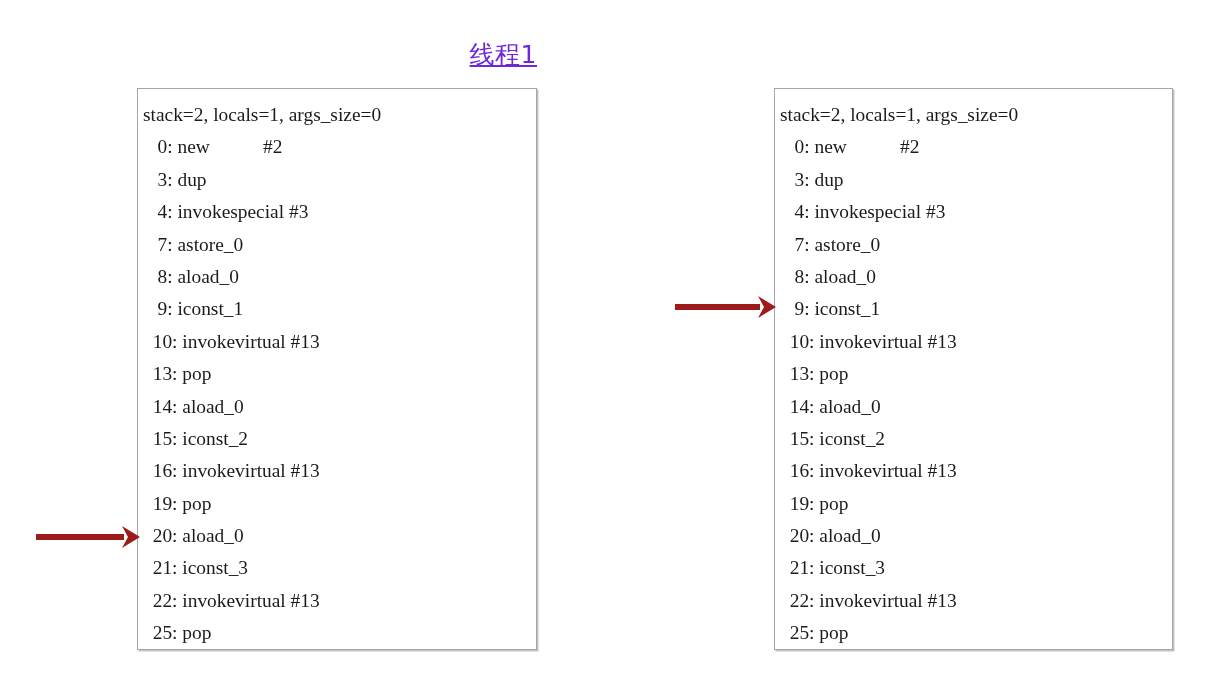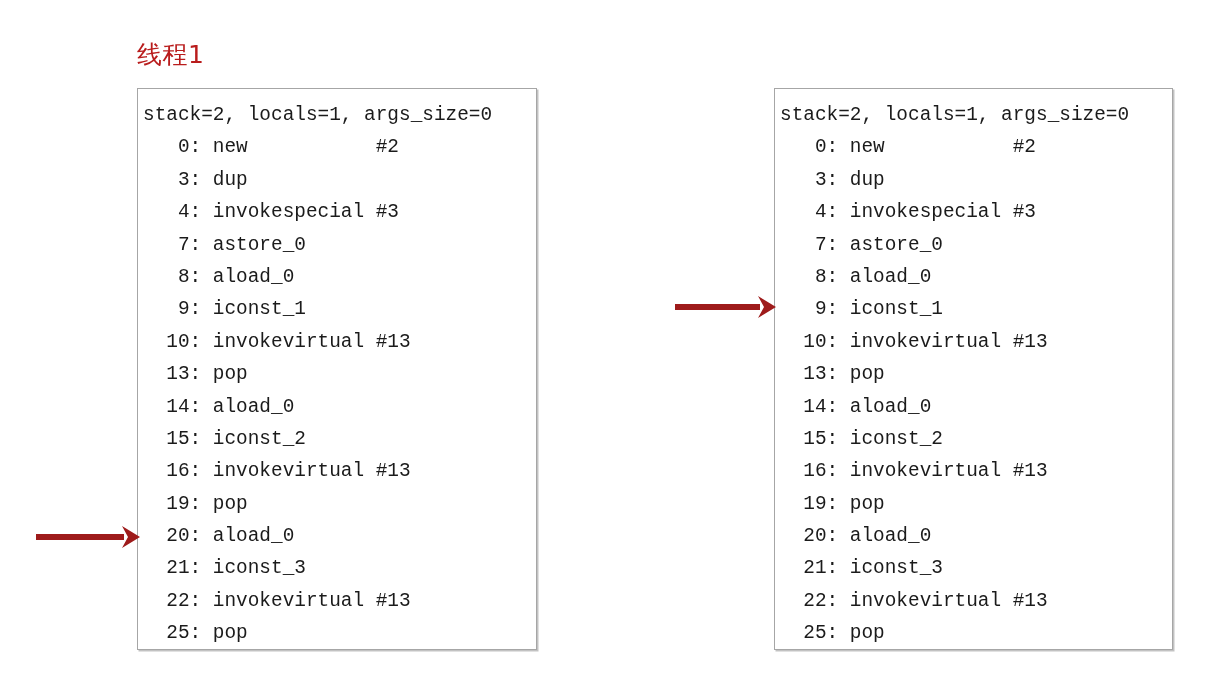--- a/index.html
+++ b/index.html
@@ -19,24 +19,25 @@
     position: relative;
     width: 1216px;
     height: 678px;
   }
 
   
   .panel-title {
     position: absolute;
     font-family: "DejaVu Sans", sans-serif;
     font-size: 25px;
-    color: #b91c1c;
+    color: #6d28d9;
     letter-spacing: 0.5px;
     white-space: nowrap;
-    text-align: left;
+    text-align: right;
+    text-decoration: underline;
   }
   #title-left  { left: 137px; width: 400px; top: 38px; }
   #title-right { left: 774px; width: 399px; top: 38px; }
 
   
   .code-box {
     position: absolute;
     top: 88px;
     height: 562px;
     background: #ffffff;
@@ -44,21 +45,21 @@
     box-sizing: border-box;
     box-shadow: 1.5px 1.5px 0 0 rgba(120,120,120,0.45);
     overflow: hidden;
   }
   #box-left  { left: 137px; width: 400px; }
   #box-right { left: 774px; width: 399px; }
 
   .code-listing {
     margin: 0;
     padding: 10px 0 0 5px;
-    font-family: Liberation Mono, monospace;
+    font-family: Liberation Serif, serif;
     font-size: 19.4px;
     line-height: 32.4px;
     color: #1b1b1b;
     white-space: pre;
     letter-spacing: 0px;
   }
   .code-line {
     white-space: pre;
     display: block;
     height: 32.4px;

